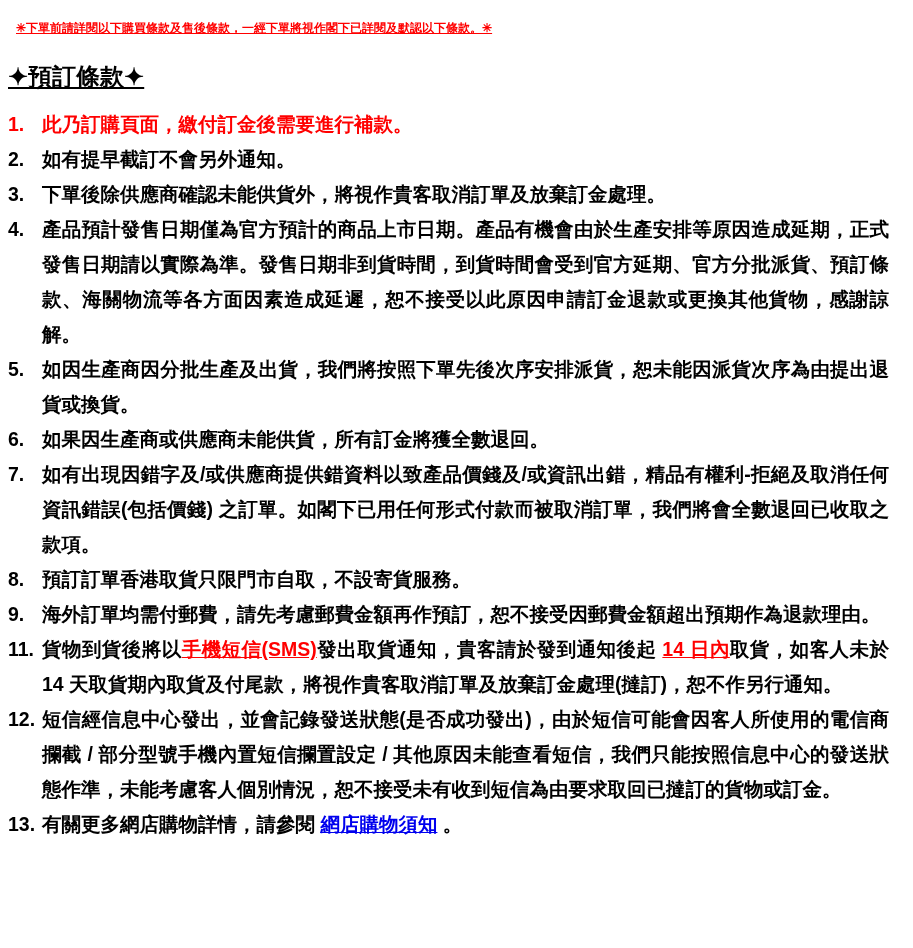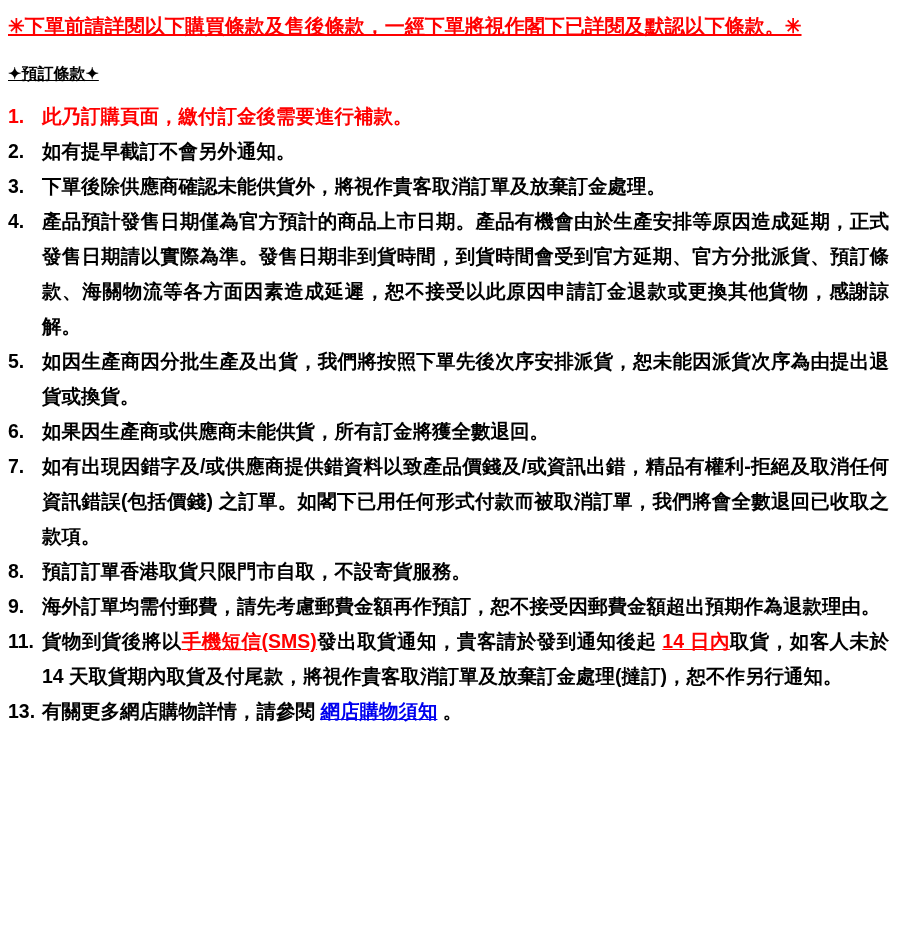--- a/index.html
+++ b/index.html
@@ -9,30 +9,30 @@
     width: 913px;
     min-height: 948px;
     padding: 12px 24px 18px 8px;
     font-family: "Liberation Sans", sans-serif;
     font-weight: bold;
     font-size: 19.5px;
     color: var(--black, #000);
     background: #ffffff;
   }
   .title {
-    margin: 0;
-    font-size: 20px;
+    margin: 8px;
+    font-size: 12px;
     line-height: 1.4;
     color: var(--red, #ff0000);
     text-decoration: underline;
     font-weight: bold;
   }
   .section-header {
     margin: 24px 0 0 0;
-    font-size: 16px;
+    font-size: 24px;
     color: var(--black, #000);
     text-decoration: underline;
     font-weight: bold;
   }
   .term-list {
     list-style: none;
     margin: 14px 0 0 0;
     padding: 0;
   }
   .term-item {
@@ -103,17 +103,21 @@
       </li>
       <li class="term-item">
         <span class="term-number">9.</span>
         <span class="term-text"><span>海外訂單均需付郵費，請先考慮郵費金額再作預訂，恕不接受因郵費金額超出預期作為退款理由。</span></span>
       </li>
       <li class="term-item">
         <span class="term-number">11.</span>
         <span class="term-text"><span>貨物到貨後將以</span><span class="hl-red">手機短信(SMS)</span><span>發出取貨通知，貴客請於發到通知後起 </span><span class="hl-red">14 日內</span><span>取貨，如客人未於14 天取貨期內取貨及付尾款，將視作貴客取消訂單及放棄訂金處理(撻訂)，恕不作另行通知。</span></span>
       </li>
       <li class="term-item">
+        <span class="term-number">12.</span>
+        <span class="term-text"><span>短信經信息中心發出，並會記錄發送狀態(是否成功發出)，由於短信可能會因客人所使用的電信商攔截 / 部分型號手機內置短信攔置設定 / 其他原因未能查看短信，我們只能按照信息中心的發送狀態作準，未能考慮客人個別情況，恕不接受未有收到短信為由要求取回已撻訂的貨物或訂金。</span></span>
+      </li>
+      <li class="term-item">
         <span class="term-number">13.</span>
         <span class="term-text"><span>有關更多網店購物詳情，請參閱 </span><a href="#" class="link">網店購物須知</a><span> 。</span></span>
       </li>
     </ol>
 </div>
 
 </body></html>

